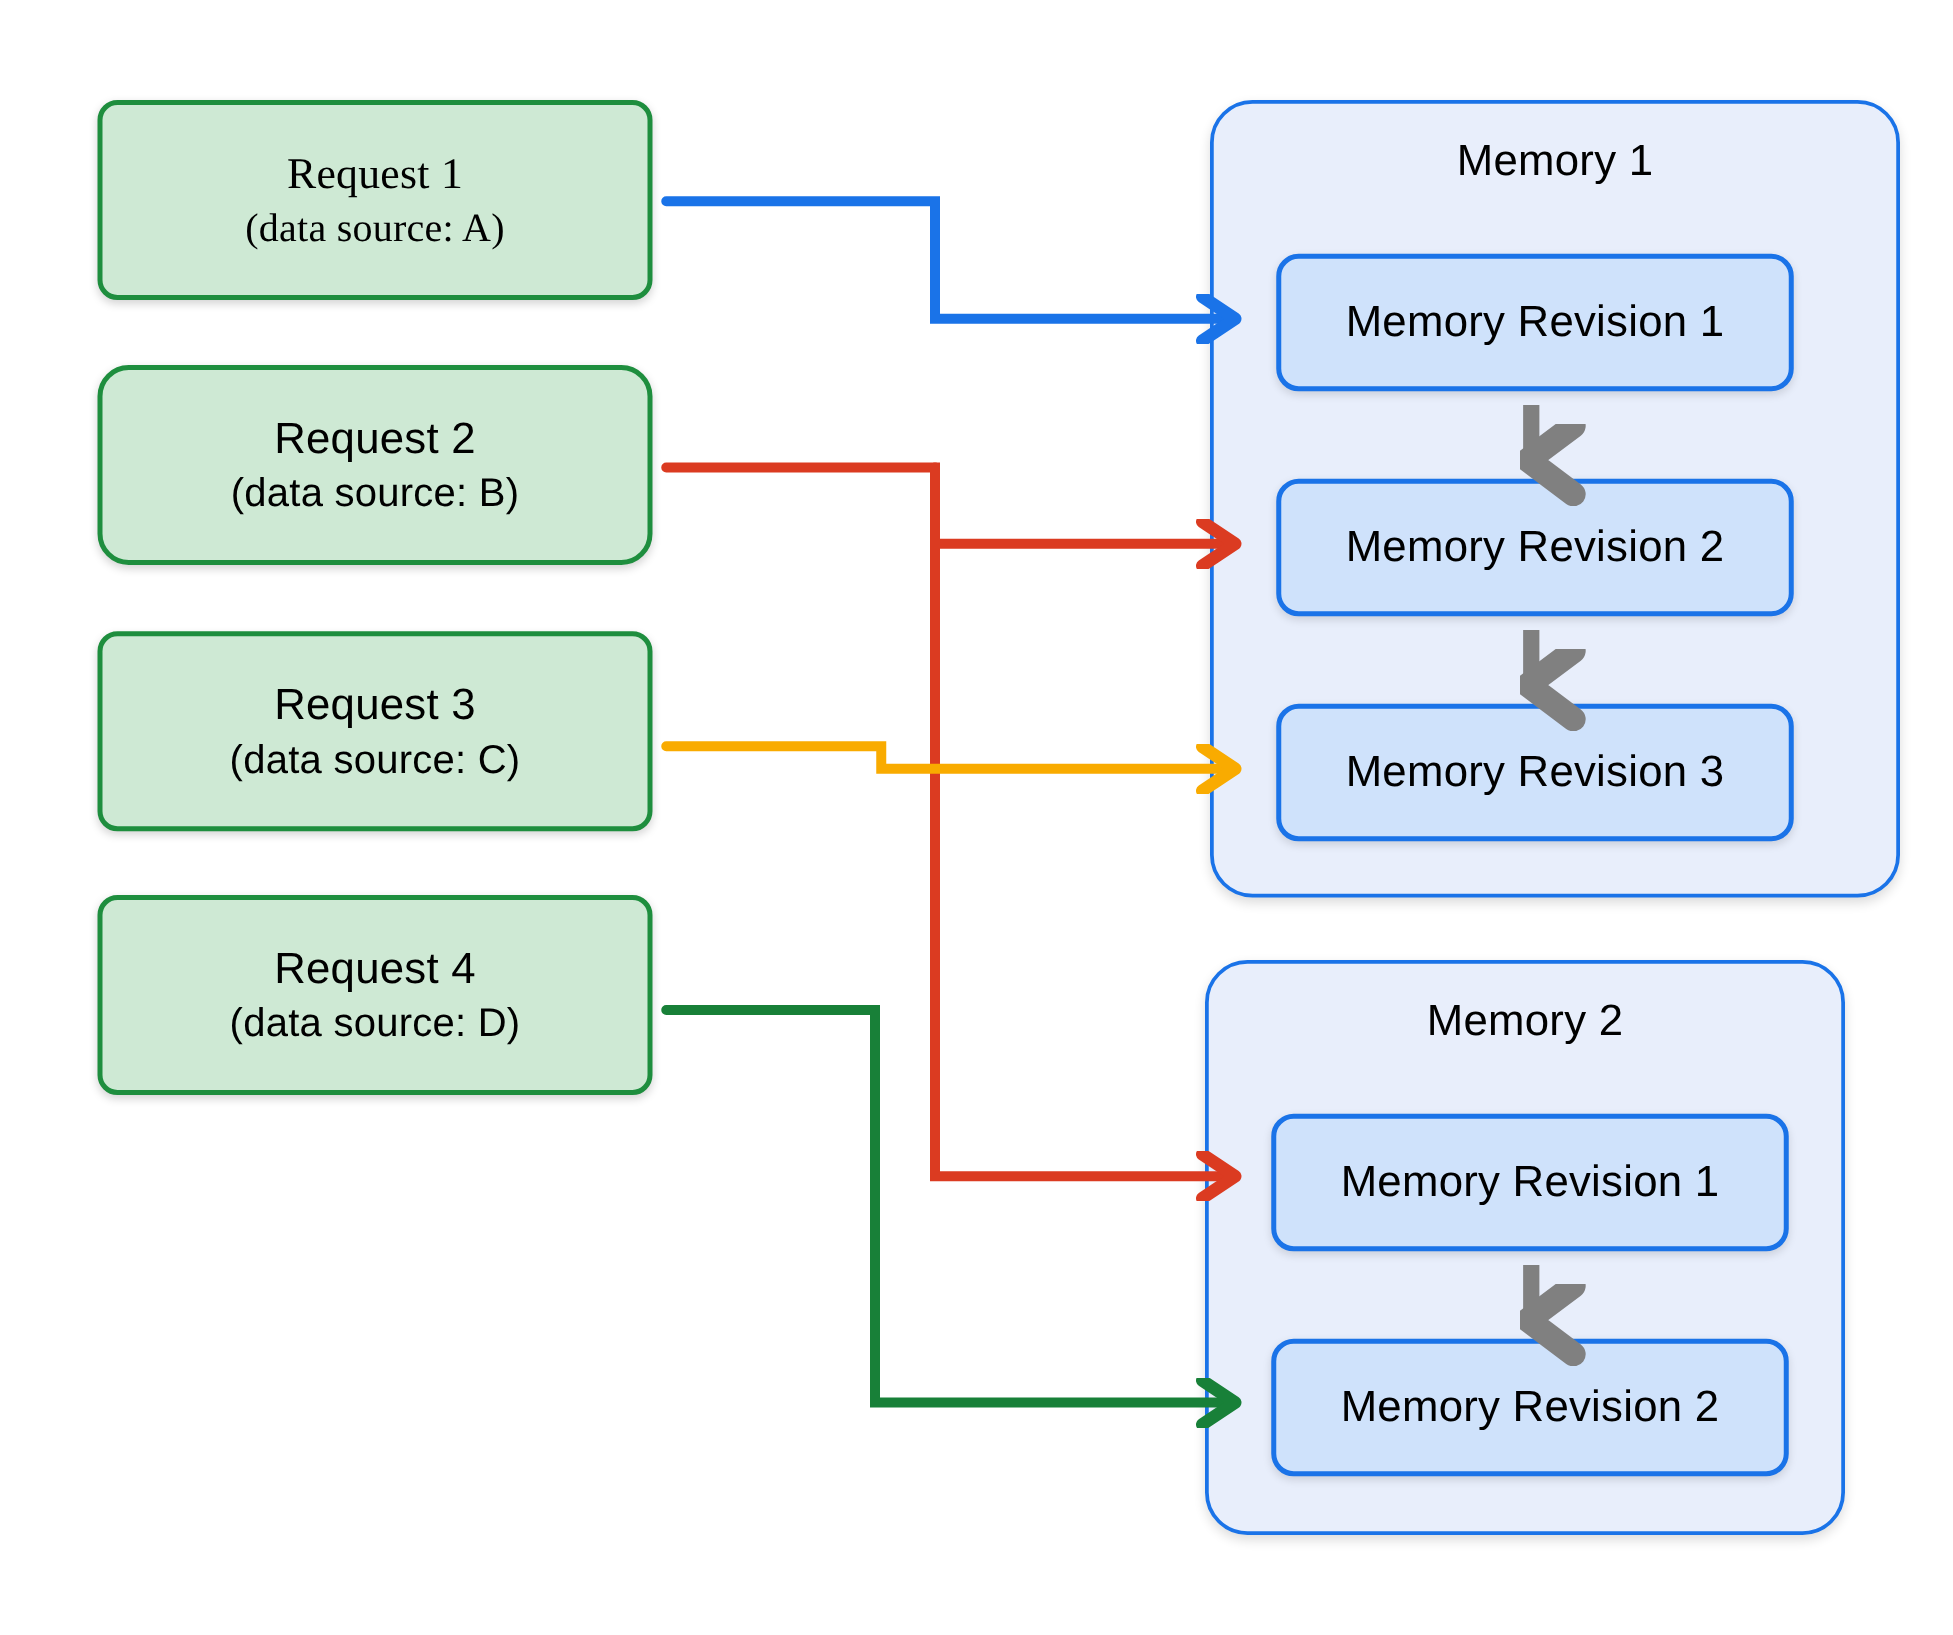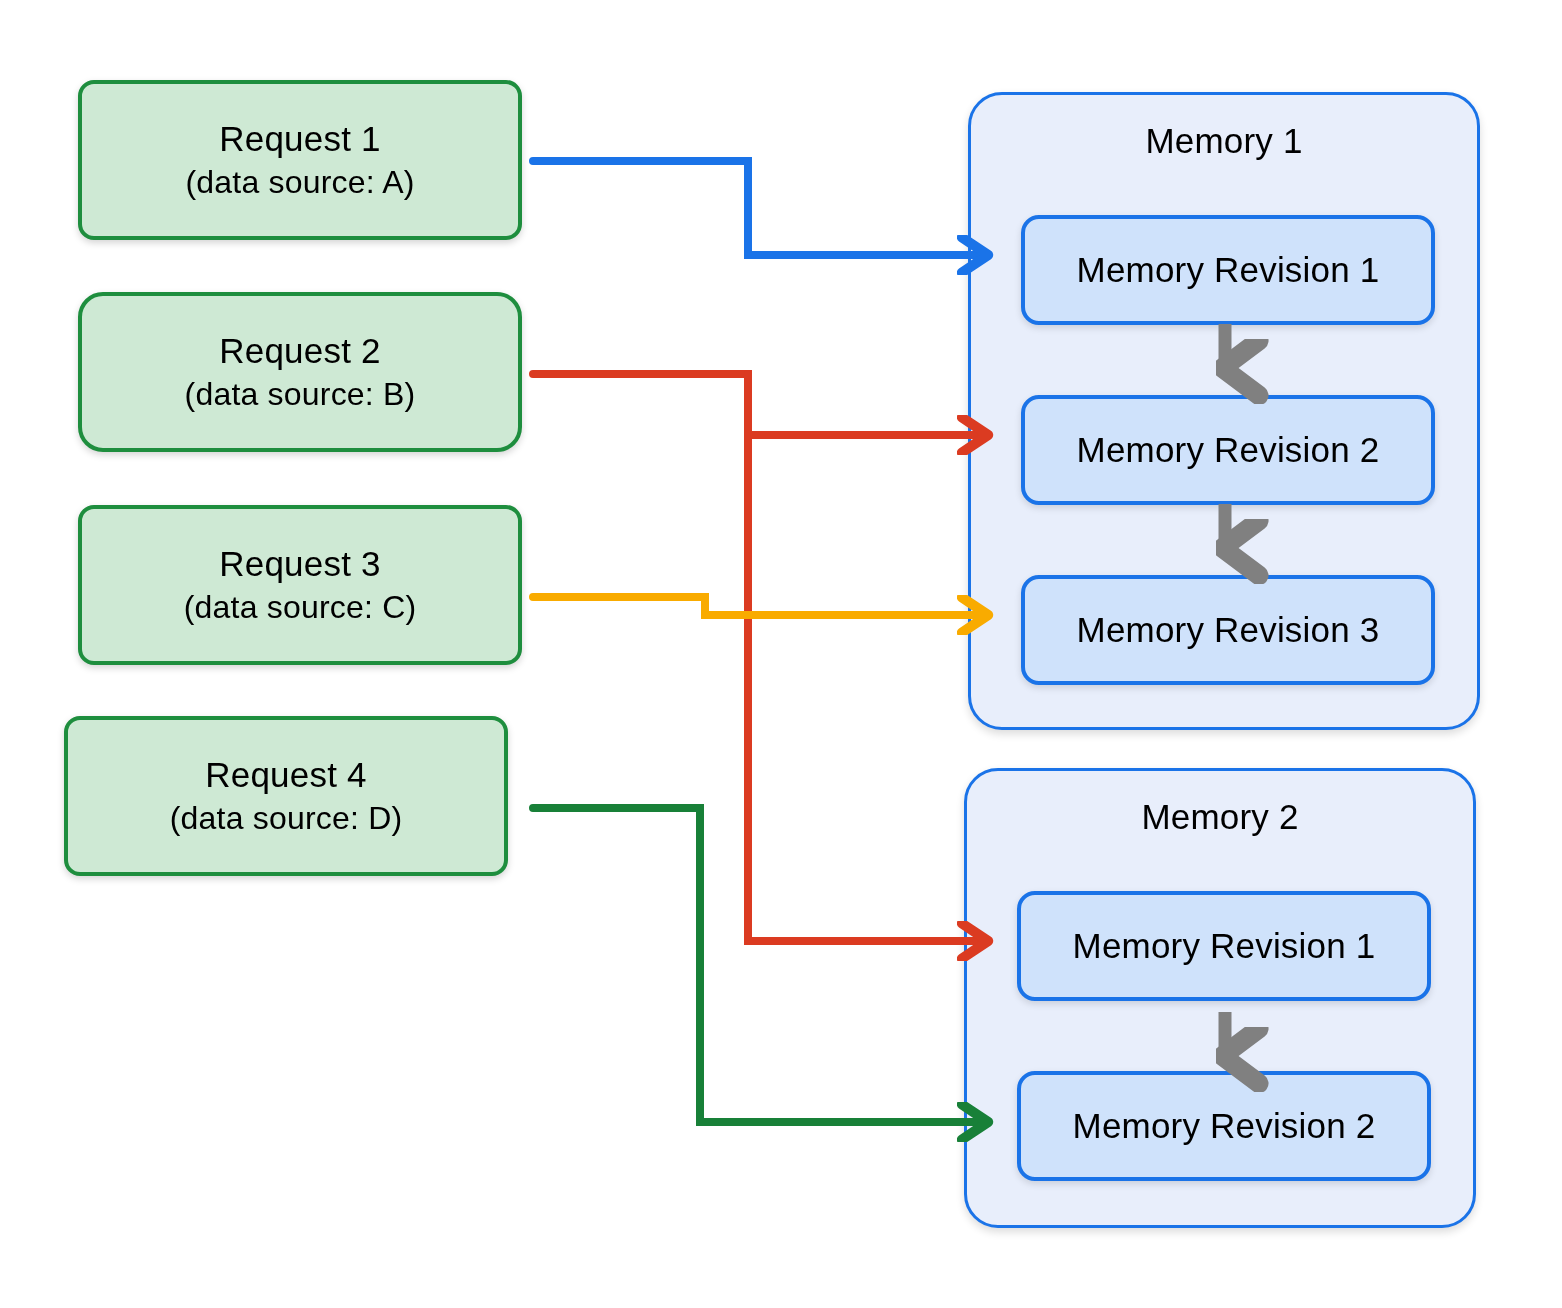--- a/index.html
+++ b/index.html
@@ -89,41 +89,41 @@
     pointer-events: none;
   }
   .connector-layer { z-index: 5; }
   .grayarrow-layer { z-index: 6; }
 </style>
 </head>
 <body>
 
 <div id="canvas">
 
-  <div class="request-box" style="left:78px; top:80px; width:444px; height:160px;">
+  <div class="request-box" style="left:78px; top:80px; width:444px; height:160px;font-family:Liberation Serif, serif;">
     <div class="request-title">Request 1</div>
     <div class="request-sub">(data source: A)</div>
   </div>
 
   <div class="request-box" style="left:78px; top:292px; width:444px; height:160px;border-radius:25px;">
     <div class="request-title">Request 2</div>
     <div class="request-sub">(data source: B)</div>
   </div>
 
   <div class="request-box" style="left:78px; top:505px; width:444px; height:160px;">
     <div class="request-title">Request 3</div>
     <div class="request-sub">(data source: C)</div>
   </div>
 
-  <div class="request-box" style="left:64px; top:716px; width:444px; height:160px;">
+  <div class="request-box" style="left:78px; top:716px; width:444px; height:160px;">
     <div class="request-title">Request 4</div>
     <div class="request-sub">(data source: D)</div>
   </div>
 
-  <div class="memory-container" style="left:968px; top:92px; width:512px; height:638px;">
+  <div class="memory-container" style="left:968px; top:80px; width:552px; height:638px;">
     <div class="memory-title" style="top:26px;">Memory 1</div>
     <div class="revision-box" style="left:50px; top:120px; width:414px; height:110px;">
       <span>Memory Revision 1</span>
     </div>
     <div class="revision-box" style="left:50px; top:300px; width:414px; height:110px;">
       <span>Memory Revision 2</span>
     </div>
     <div class="revision-box" style="left:50px; top:480px; width:414px; height:110px;text-align:center;">
       <span>Memory Revision 3</span>
     </div>

